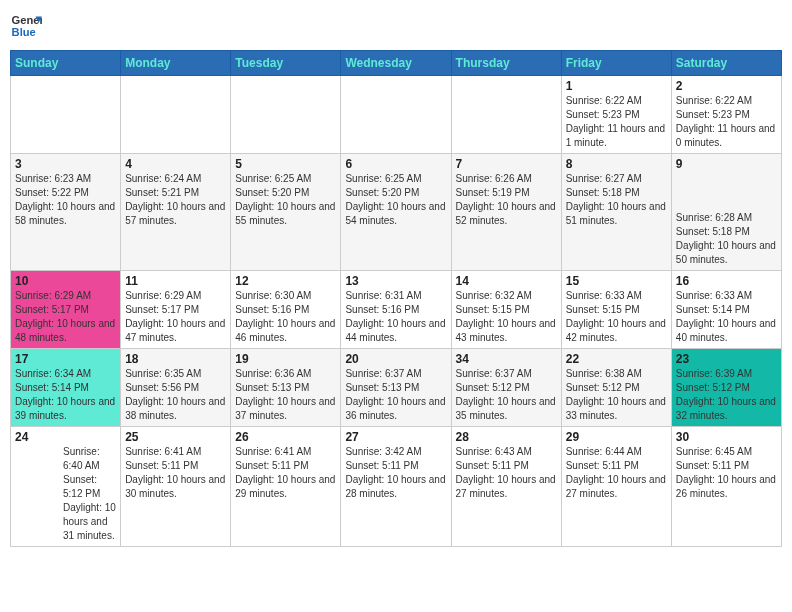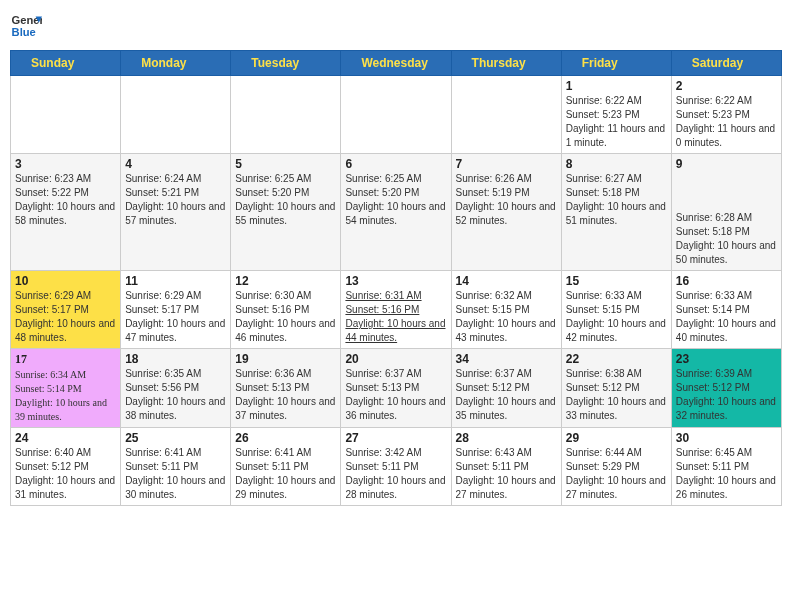--- a/index.html
+++ b/index.html
@@ -37,22 +37,22 @@
       font-size: 14px;
       color: #555;
     }
     .calendar {
       width: 100%;
       border-collapse: collapse;
       font-size: 10.5px;
     }
     .calendar th {
       background: #2a6db5;
-      color: #fde047;
-      padding: 5px 20px;
+      color: #5eead4;
+      padding: 5px 4px;
       text-align: left;
       font-size: 12px;
       border: 1px solid #1a5da5;
     }
     .calendar td {
       border: 1px solid #ccc;
       vertical-align: top;
       padding: 3px 4px;
       width: 110px;
       min-height: 70px;
@@ -170,41 +170,41 @@
 Daylight: 10 hours and 51 minutes.</div>
         </td>
         <td style="background: rgb(245, 245, 245);">
           <span class="day-number">9</span>
           <div class="day-info" style="white-space: pre-line; margin-top: 40px;">Sunrise: 6:28 AM
 Sunset: 5:18 PM
 Daylight: 10 hours and 50 minutes.</div>
         </td>
       </tr>
       <tr>
-        <td style="background: #fde047;">
+        <td style="background: #ec4899;">
           <span class="day-number">10</span>
           <div class="day-info" style="white-space: pre-line;">Sunrise: 6:29 AM
 Sunset: 5:17 PM
 Daylight: 10 hours and 48 minutes.</div>
         </td>
         <td style="background: rgb(255, 255, 255);">
           <span class="day-number">11</span>
           <div class="day-info" style="white-space: pre-line;">Sunrise: 6:29 AM
 Sunset: 5:17 PM
 Daylight: 10 hours and 47 minutes.</div>
         </td>
         <td style="background: rgb(255, 255, 255);">
           <span class="day-number">12</span>
           <div class="day-info" style="white-space: pre-line;">Sunrise: 6:30 AM
 Sunset: 5:16 PM
 Daylight: 10 hours and 46 minutes.</div>
         </td>
         <td style="background: rgb(255, 255, 255);">
           <span class="day-number">13</span>
-          <div class="day-info" style="white-space: pre-line; text-decoration: underline;">Sunrise: 6:31 AM
+          <div class="day-info" style="white-space: pre-line;">Sunrise: 6:31 AM
 Sunset: 5:16 PM
 Daylight: 10 hours and 44 minutes.</div>
         </td>
         <td style="background: rgb(255, 255, 255);">
           <span class="day-number">14</span>
           <div class="day-info" style="white-space: pre-line;">Sunrise: 6:32 AM
 Sunset: 5:15 PM
 Daylight: 10 hours and 43 minutes.</div>
         </td>
         <td style="background: rgb(255, 255, 255);">
@@ -214,21 +214,21 @@
 Daylight: 10 hours and 42 minutes.</div>
         </td>
         <td style="background: rgb(255, 255, 255);">
           <span class="day-number">16</span>
           <div class="day-info" style="white-space: pre-line;">Sunrise: 6:33 AM
 Sunset: 5:14 PM
 Daylight: 10 hours and 40 minutes.</div>
         </td>
       </tr>
       <tr>
-        <td style="background: #f0abfc; font-family: Liberation Serif, serif;">
+        <td style="background: #5eead4;">
           <span class="day-number">17</span>
           <div class="day-info" style="white-space: pre-line;">Sunrise: 6:34 AM
 Sunset: 5:14 PM
 Daylight: 10 hours and 39 minutes.</div>
         </td>
         <td style="background: rgb(245, 245, 245);">
           <span class="day-number">18</span>
           <div class="day-info" style="white-space: pre-line;">Sunrise: 6:35 AM
 Sunset: 5:56 PM
 Daylight: 10 hours and 38 minutes.</div>
@@ -260,21 +260,21 @@
         <td style="background: #14b8a6;">
           <span class="day-number">23</span>
           <div class="day-info" style="white-space: pre-line;">Sunrise: 6:39 AM
 Sunset: 5:12 PM
 Daylight: 10 hours and 32 minutes.</div>
         </td>
       </tr>
       <tr>
         <td style="background: rgb(255, 255, 255);">
           <span class="day-number">24</span>
-          <div class="day-info" style="white-space: pre-line;">Sunrise: 6:40 AM
+          <div class="day-info" style="white-space: pre-line; margin-left: 48px;">Sunrise: 6:40 AM
 Sunset: 5:12 PM
 Daylight: 10 hours and 31 minutes.</div>
         </td>
         <td style="background: rgb(255, 255, 255);">
           <span class="day-number">25</span>
           <div class="day-info" style="white-space: pre-line;">Sunrise: 6:41 AM
 Sunset: 5:11 PM
 Daylight: 10 hours and 30 minutes.</div>
         </td>
         <td style="background: rgb(255, 255, 255);">
@@ -291,21 +291,21 @@
         </td>
         <td style="background: rgb(255, 255, 255);">
           <span class="day-number">28</span>
           <div class="day-info" style="white-space: pre-line;">Sunrise: 6:43 AM
 Sunset: 5:11 PM
 Daylight: 10 hours and 27 minutes.</div>
         </td>
         <td style="background: rgb(255, 255, 255);">
           <span class="day-number">29</span>
           <div class="day-info" style="white-space: pre-line;">Sunrise: 6:44 AM
-Sunset: 5:29 PM
+Sunset: 5:11 PM
 Daylight: 10 hours and 27 minutes.</div>
         </td>
         <td style="background: rgb(255, 255, 255);">
           <span class="day-number">30</span>
           <div class="day-info" style="white-space: pre-line;">Sunrise: 6:45 AM
 Sunset: 5:11 PM
 Daylight: 10 hours and 26 minutes.</div>
         </td>
       </tr>
     </tbody>

